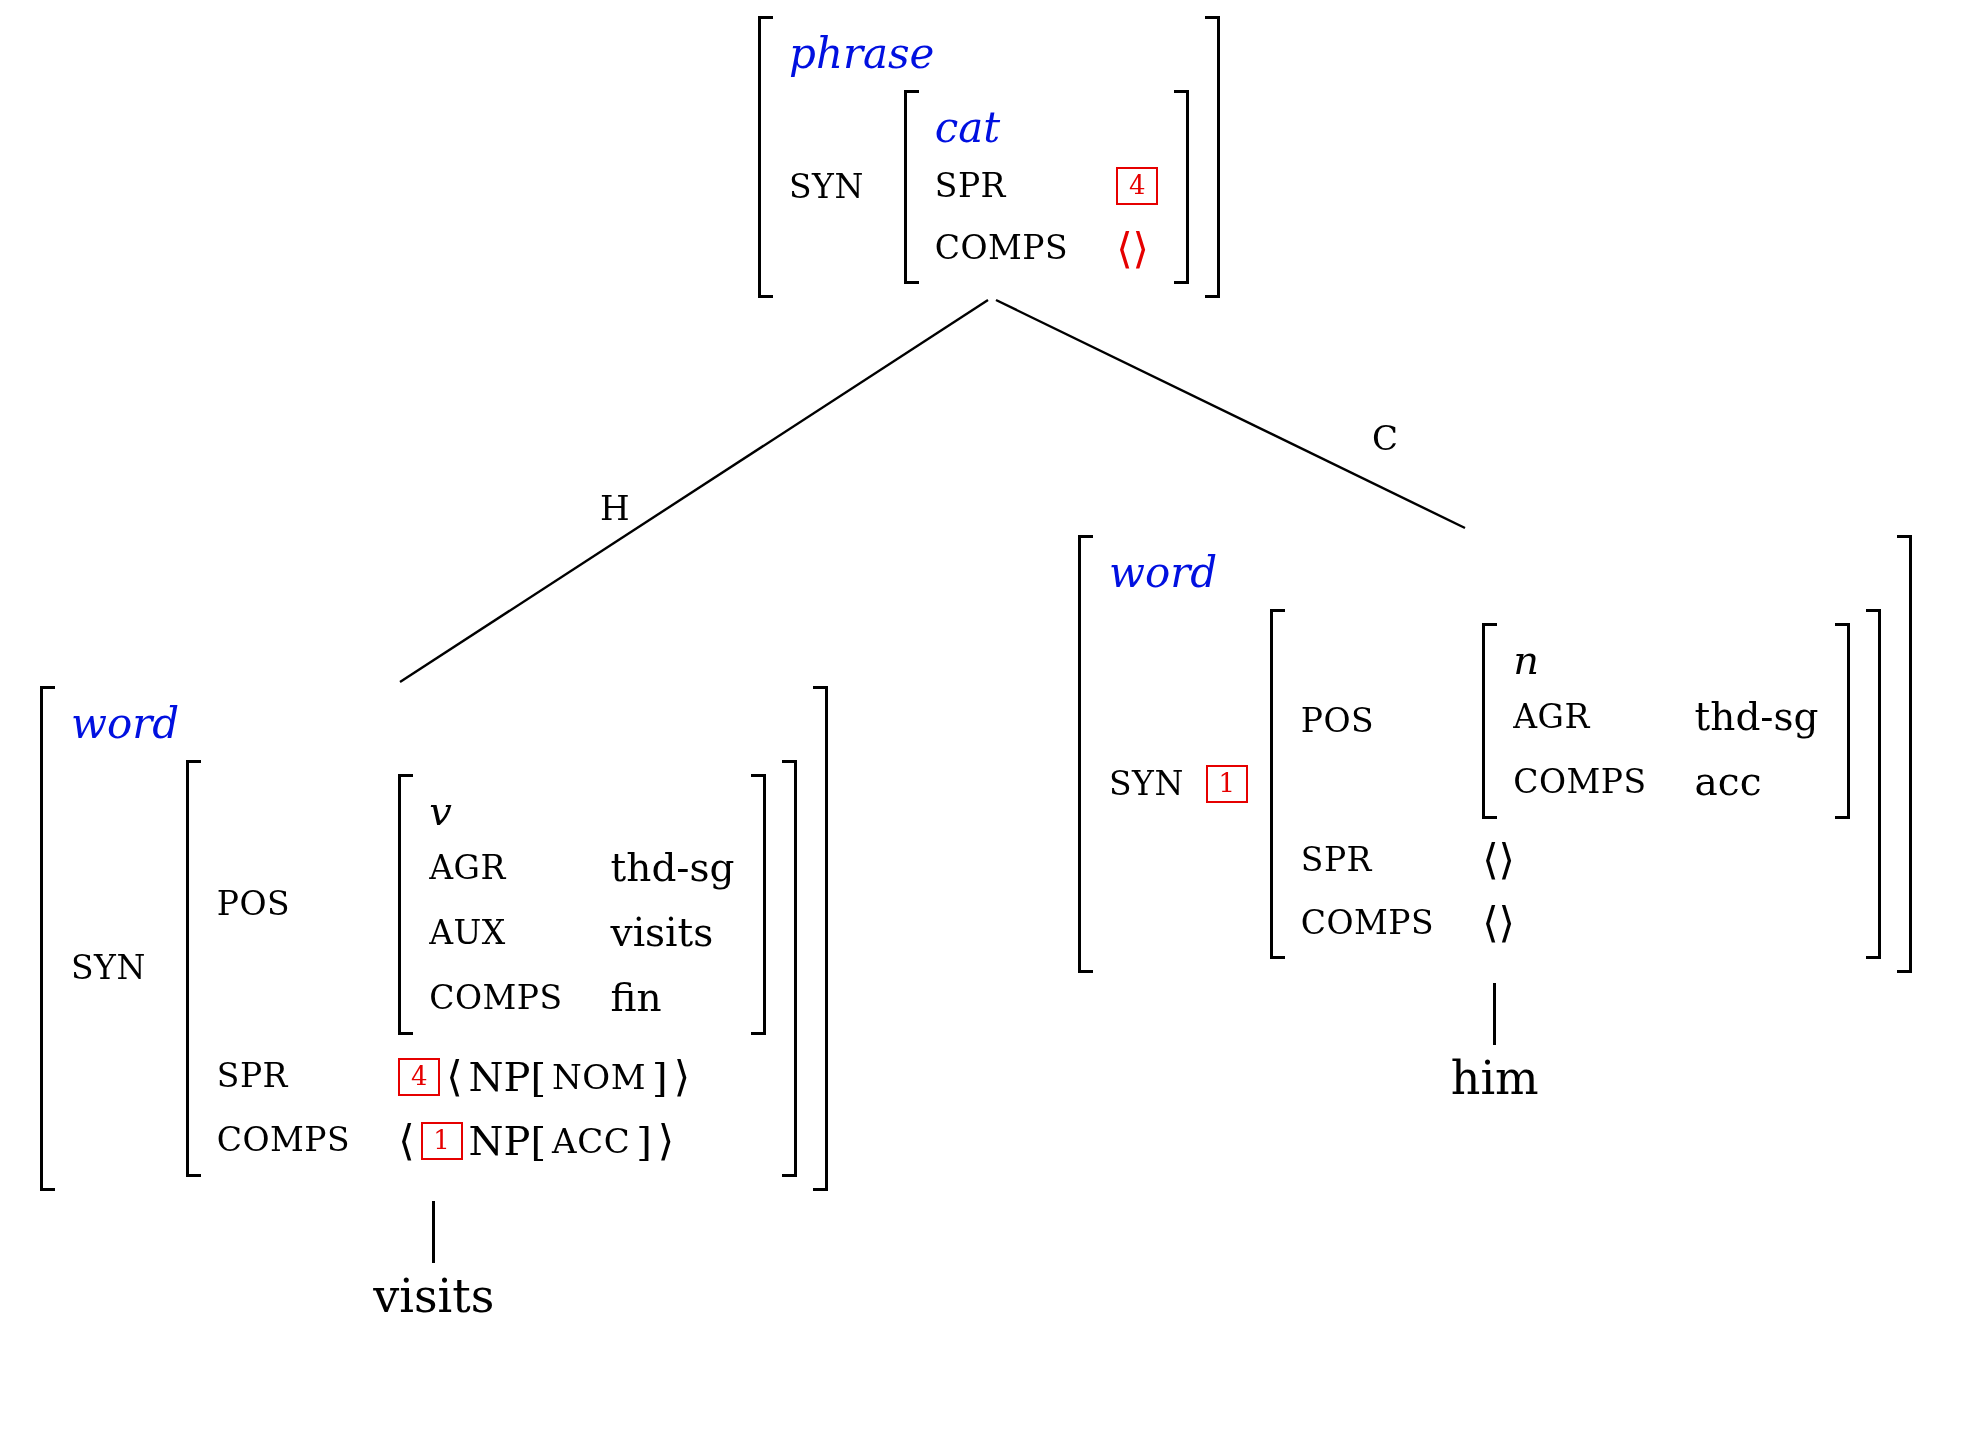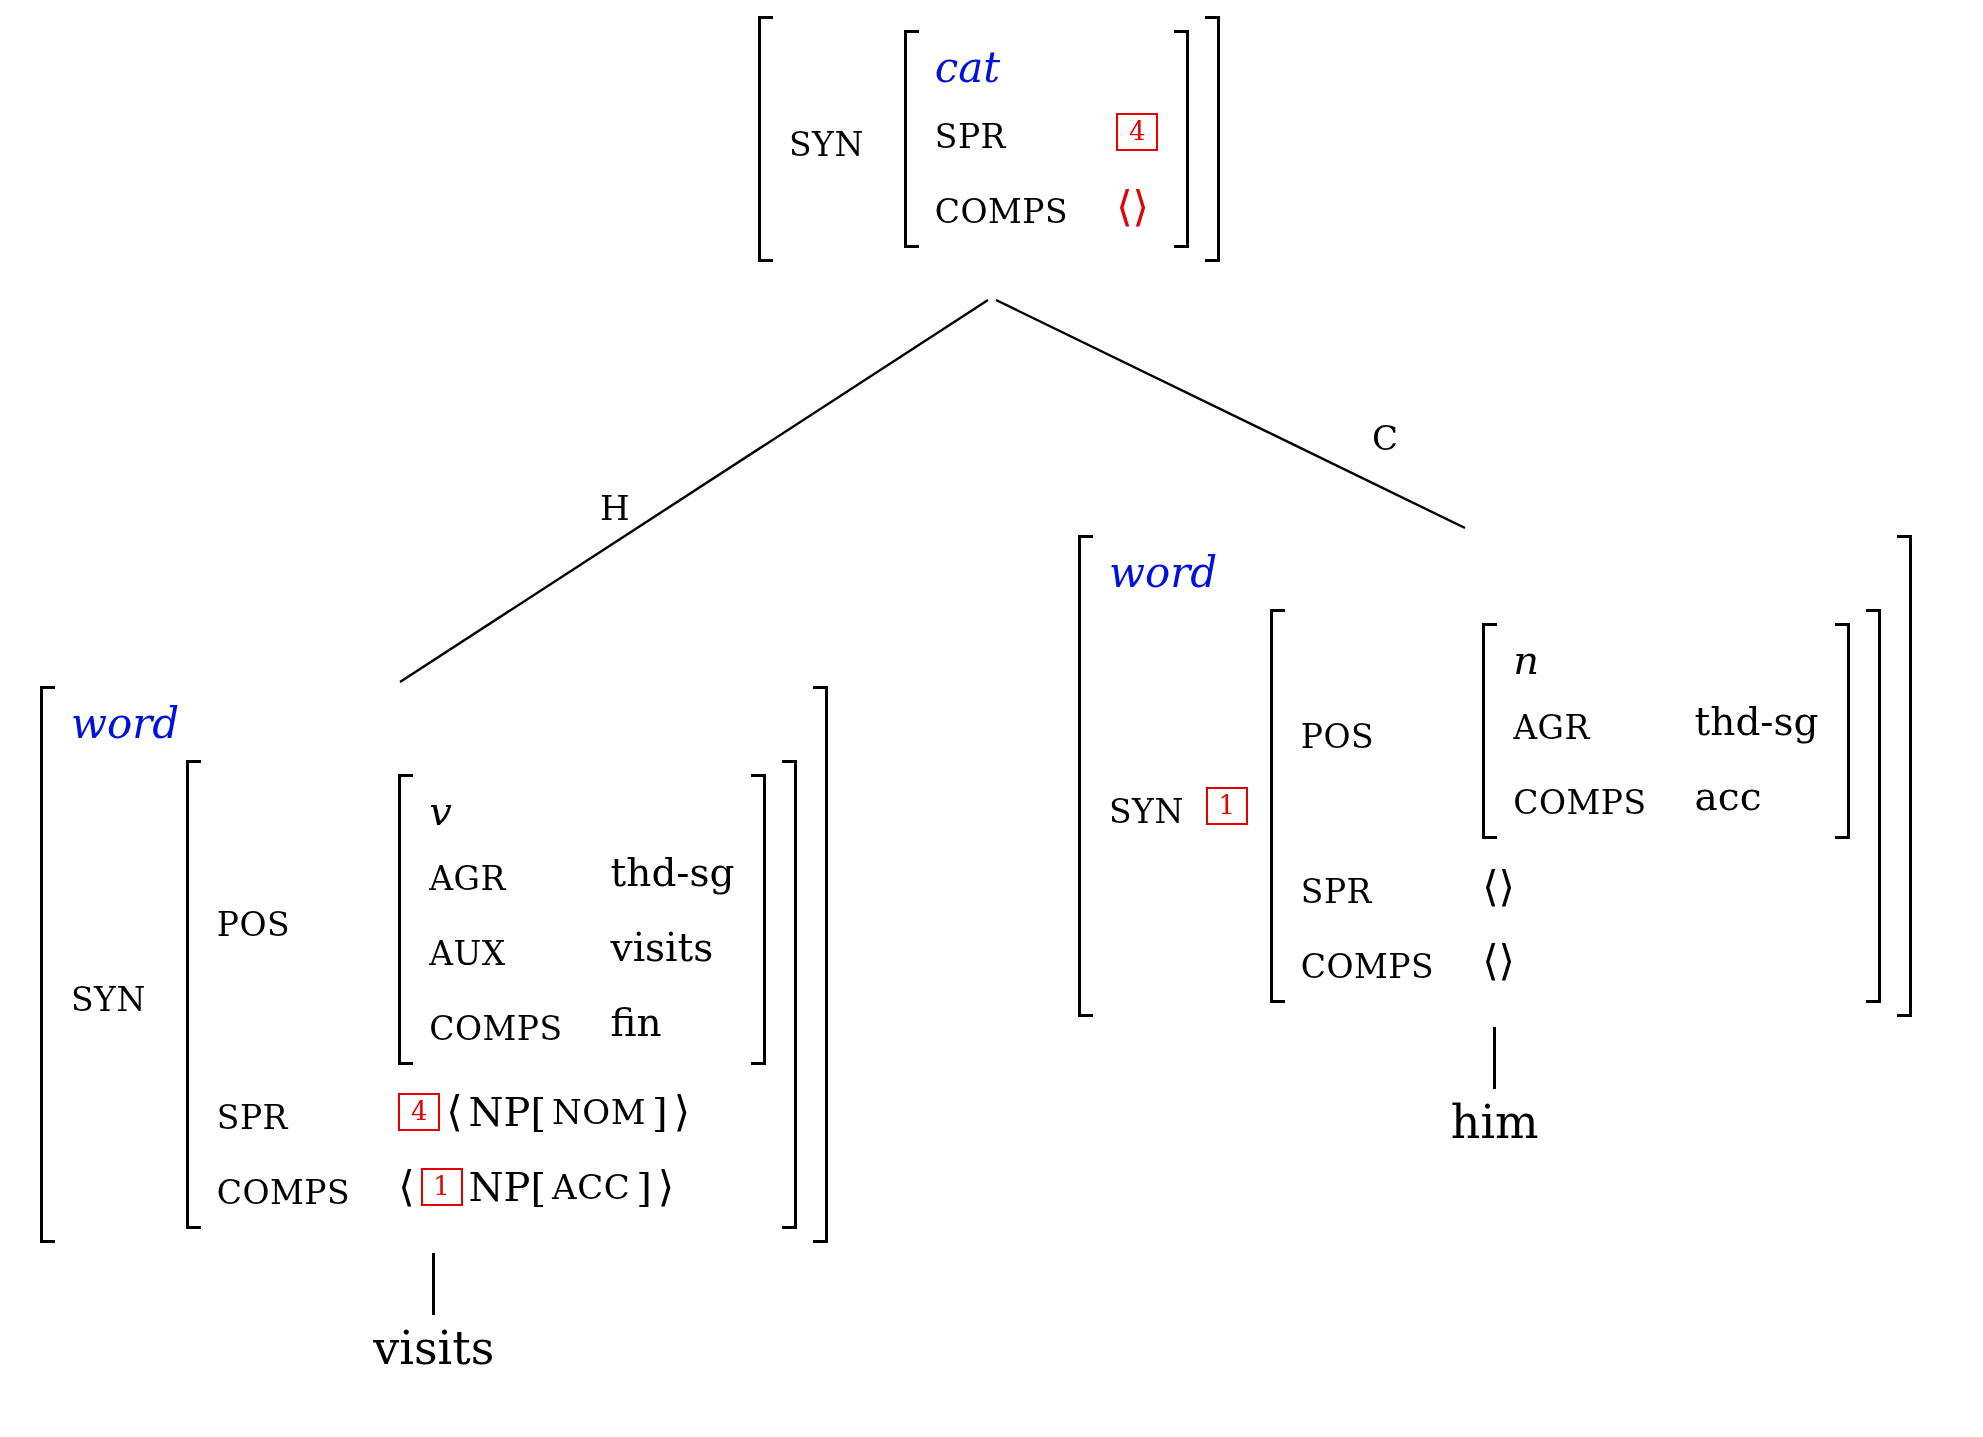--- a/index.html
+++ b/index.html
@@ -14,21 +14,21 @@
   
   .avm { display:inline-flex; align-items:stretch; }
   .br  { flex:0 0 12px; width:12px; }
   .br.l { border-left:3px solid #000; border-top:3px solid #000; border-bottom:3px solid #000; }
   .br.r { border-right:3px solid #000; border-top:3px solid #000; border-bottom:3px solid #000; }
   .body { display:flex; flex-direction:column; justify-content:center; padding:14px 16px; gap:12px; }
 
   .type  { font-style:italic; font-size:42px; line-height:1.15; color:var(--blue); }
   .tname { font-style:italic; font-size:40px; line-height:1.15; color:#000; }
   .featrow { display:flex; align-items:center; gap:40px; }
-  .feat { font-size:33px; line-height:1.3; letter-spacing:0.5px;margin-top:12px; }
+  .feat { font-size:33px; line-height:1.3; letter-spacing:0.5px; }
   .grid2 { display:grid; grid-template-columns:max-content max-content; column-gap:48px; row-gap:20px; align-items:center; justify-items:start; }
   .cell { display:inline-flex; align-items:center; gap:6px; }
   .val { font-size:39px; line-height:1.15; }
   .np  { font-size:40px; line-height:1.1; }
   .sc  { font-size:34px; letter-spacing:0.5px; }
   .angle { font-family:"DejaVu Sans","Liberation Sans",sans-serif; font-size:42px; line-height:1; }
   .angle.red { color:var(--red); }
   .tag {
     display:inline-flex; align-items:center; justify-content:center;
     min-width:22px; padding:2px 8px; border:2.5px solid var(--red);
@@ -49,20 +49,21 @@
     <line x1="988" y1="300" x2="400" y2="682" stroke="#000" stroke-width="2.4"></line>
     <line x1="996" y1="300" x2="1465" y2="528" stroke="#000" stroke-width="2.4"></line>
   </svg>
 
   <div class="edge-label" style="left:600px; top:488px;">H</div>
   <div class="edge-label" style="left:1372px; top:418px;">C</div>
 
   <div class="avm abs" style="left:758px; top:16px;">
     <span class="br l"></span>
     <div class="body">
+      <div class="type">phrase</div>
       <div class="featrow">
         <span class="feat">SYN</span>
         <div class="avm">
           <span class="br l"></span>
           <div class="body">
             <div class="type">cat</div>
             <div class="grid2">
               <span class="feat">SPR</span>
               <span class="cell">
                 <span class="tag">4</span>

